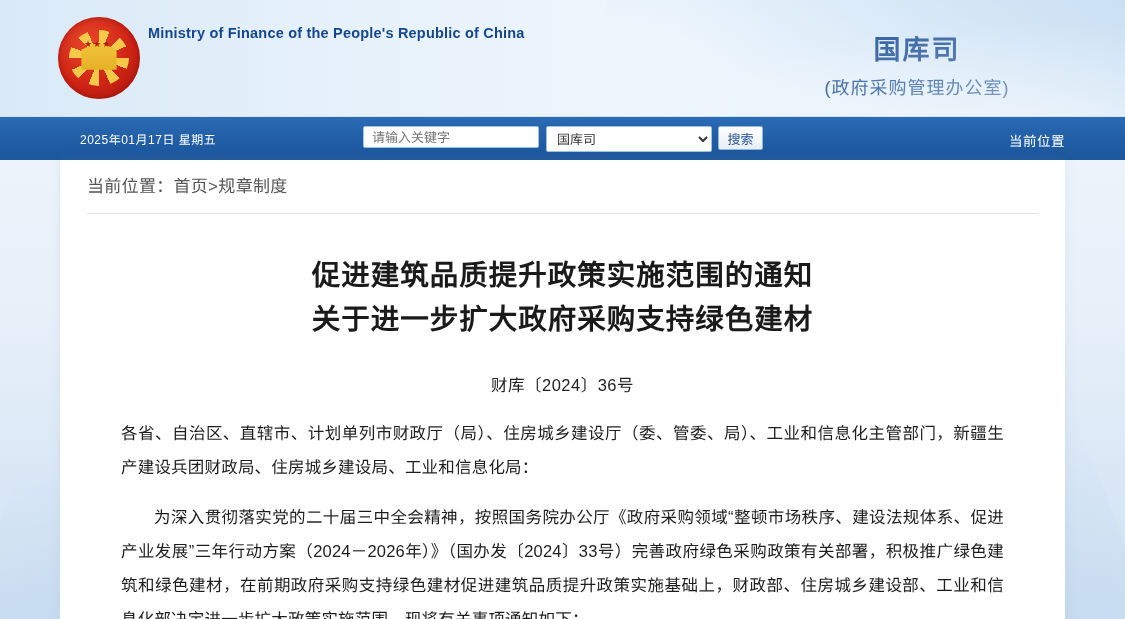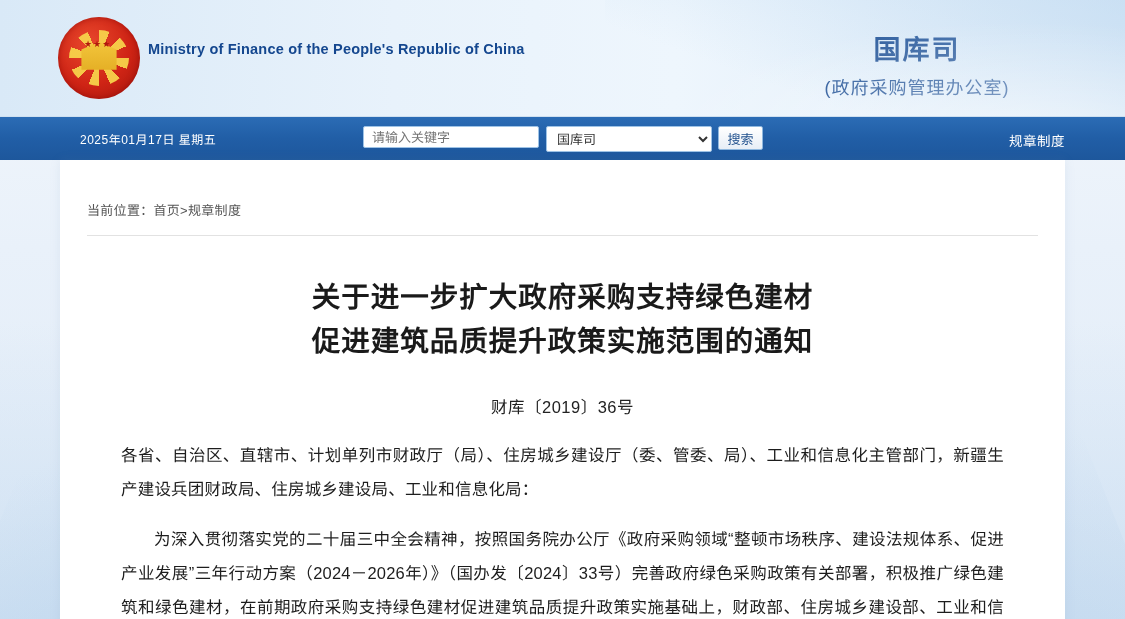--- a/index.html
+++ b/index.html
@@ -86,21 +86,21 @@
     font-size: 39px;
     font-weight: bold;
     letter-spacing: 3px;
     color: #14478f;
     font-family: "Liberation Serif", "DejaVu Serif", serif;
     text-shadow: 0 1px 0 rgba(255,255,255,.7);
     line-height: 46px;
     white-space: nowrap;
   }
   .title-en {
-    margin-top: 22px;
+    margin-top: 6px;
     font-size: 14.5px;
     font-weight: bold;
     color: #14478f;
     letter-spacing: .2px;
     white-space: nowrap;
   }
 
   .dept-block {
     position: absolute;
     right: 58px; top: 33px;
@@ -216,23 +216,23 @@
   }
 
   .doc-card {
     position: relative;
     margin: 0 60px;
     background: #ffffff;
     min-height: 459px;
     box-shadow: 0 0 10px rgba(120,150,180,0.12);
   }
   .breadcrumb {
-    font-size: 13px;
+    font-size: 17px;
     color: #555555;
-    padding: 40px 0 0 27px;
+    padding: 12px 0 0 27px;
     letter-spacing: .3px;
   }
   .divider {
     margin: 16px 27px 0 27px;
     border-top: 1px solid #e2e2e2;
   }
 
   .doc-title {
     margin: 40px auto 0 auto;
     width: 760px;
@@ -289,36 +289,36 @@
     <div class="nav-date">2025年01月17日  星期五</div>
 
     <input class="search-input" type="text" placeholder="请输入关键字" style="">
 
     <select class="search-select">
       <option>国库司</option>
     </select>
 
     <button class="search-btn">搜索</button>
 
-    <a class="back-link" href="#">规章制度</a>
+    <a class="back-link" href="#">当前位置</a>
   </div>
 
   <div class="content-wrap">
     <div class="mountains"></div>
 
     <div class="doc-card">
       <div class="breadcrumb">当前位置：首页&gt;规章制度</div>
       <div class="divider"></div>
 
       <div class="doc-title">
+        <div>促进建筑品质提升政策实施范围的通知</div>
         <div>关于进一步扩大政府采购支持绿色建材</div>
-        <div>促进建筑品质提升政策实施范围的通知</div>
       </div>
 
-      <div class="doc-number">财库〔2019〕36号</div>
+      <div class="doc-number">财库〔2024〕36号</div>
 
       <div class="doc-body">
         <p>各省、自治区、直辖市、计划单列市财政厅（局）、住房城乡建设厅（委、管委、局）、工业和信息化主管部门，新疆生产建设兵团财政局、住房城乡建设局、工业和信息化局：</p>
         <p class="indent" style="margin-top:4px;">为深入贯彻落实党的二十届三中全会精神，按照国务院办公厅《政府采购领域“整顿市场秩序、建设法规体系、促进产业发展”三年行动方案（2024－2026年）》（国办发〔2024〕33号）完善政府绿色采购政策有关部署，积极推广绿色建筑和绿色建材，在前期政府采购支持绿色建材促进建筑品质提升政策实施基础上，财政部、住房城乡建设部、工业和信息化部决定进一步扩大政策实施范围。现将有关事项通知如下：</p>
       </div>
     </div>
   </div>
 
 </div>
 

